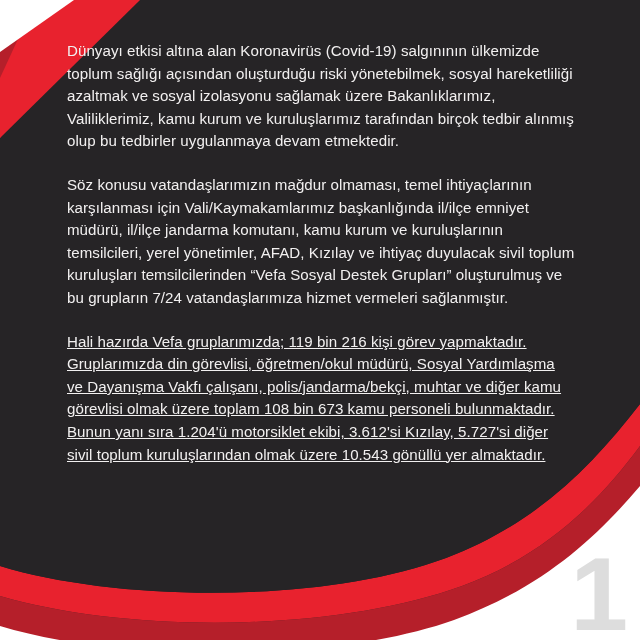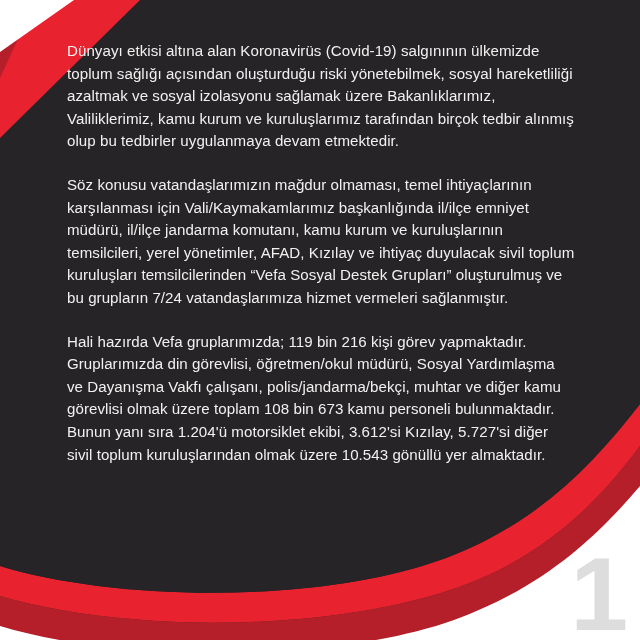--- a/index.html
+++ b/index.html
@@ -42,20 +42,21 @@
     line-height: 22.6px;
     letter-spacing: 0.05px;
     font-weight: 400;
   }
   #body-copy p {
     margin: 0 0 21px 0;
     padding: 0;
   }
   #body-copy p:last-child {
     margin-bottom: 0;
+    text-decoration: underline;
   }
   #page-number {
     position: absolute;
     right: 14px;
     bottom: -6px;
     color: #dddddd;
     font-size: 104px;
     font-weight: 700;
     line-height: 1;
     letter-spacing: -2px;

